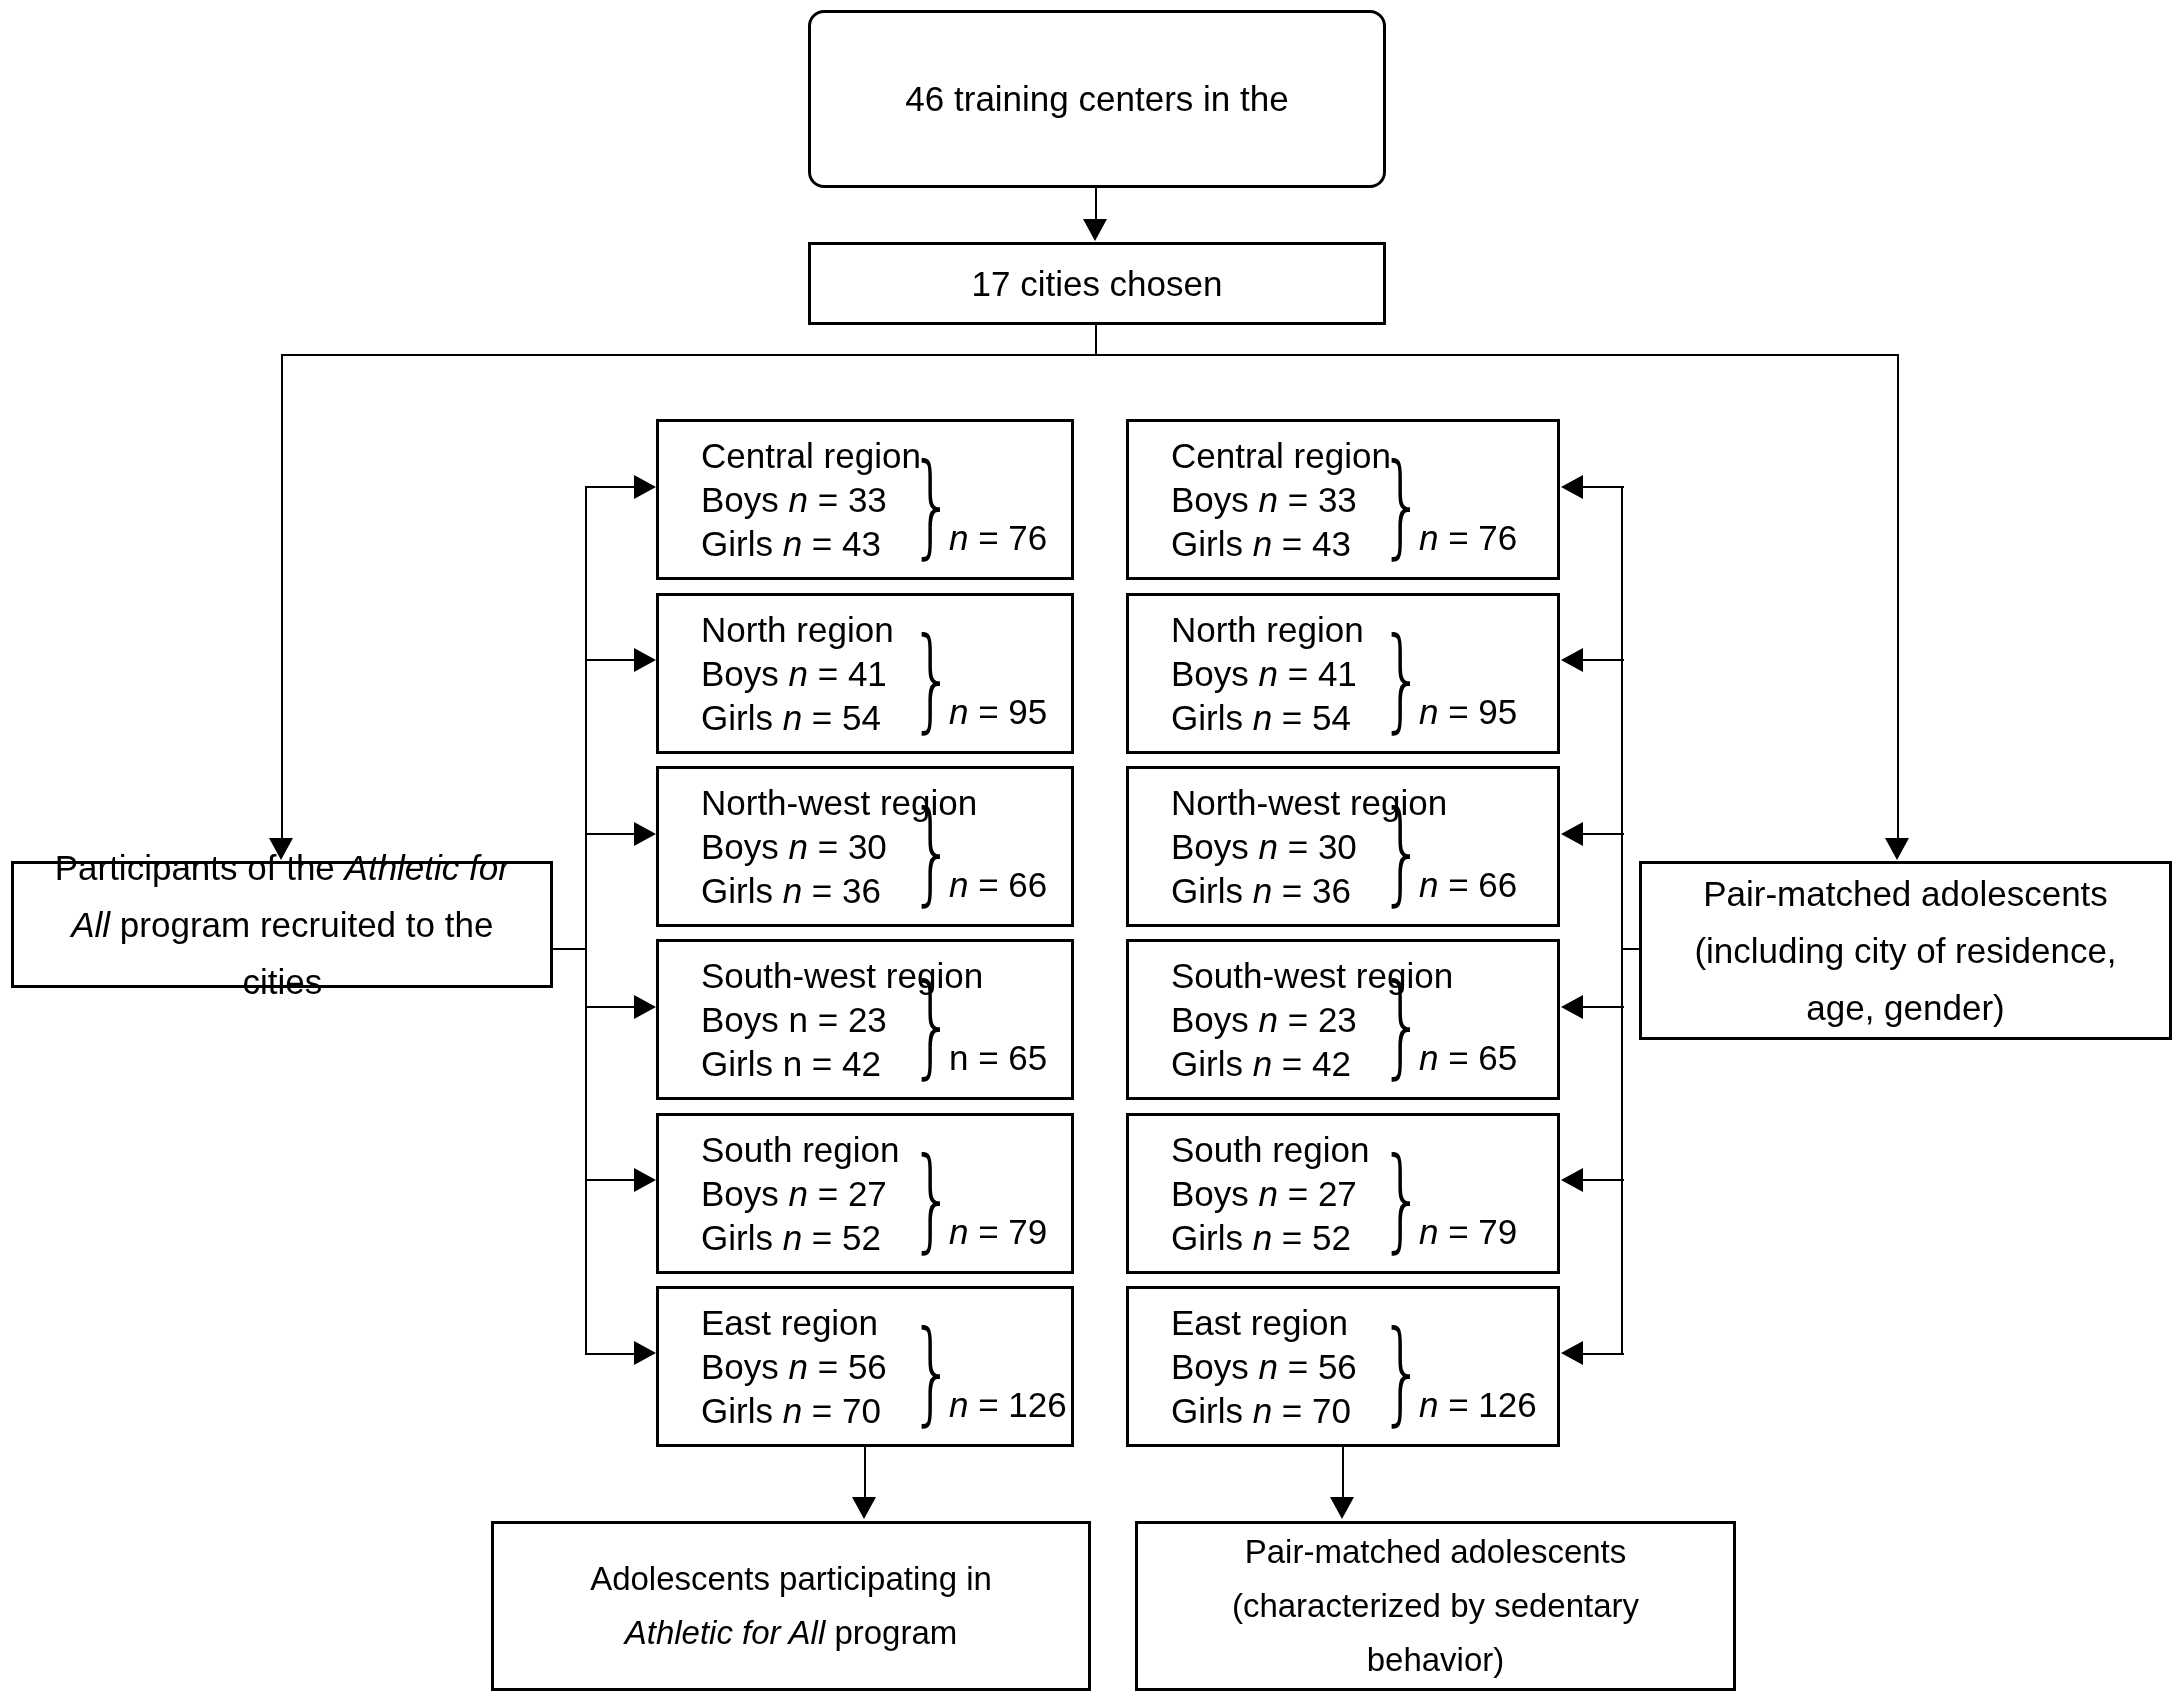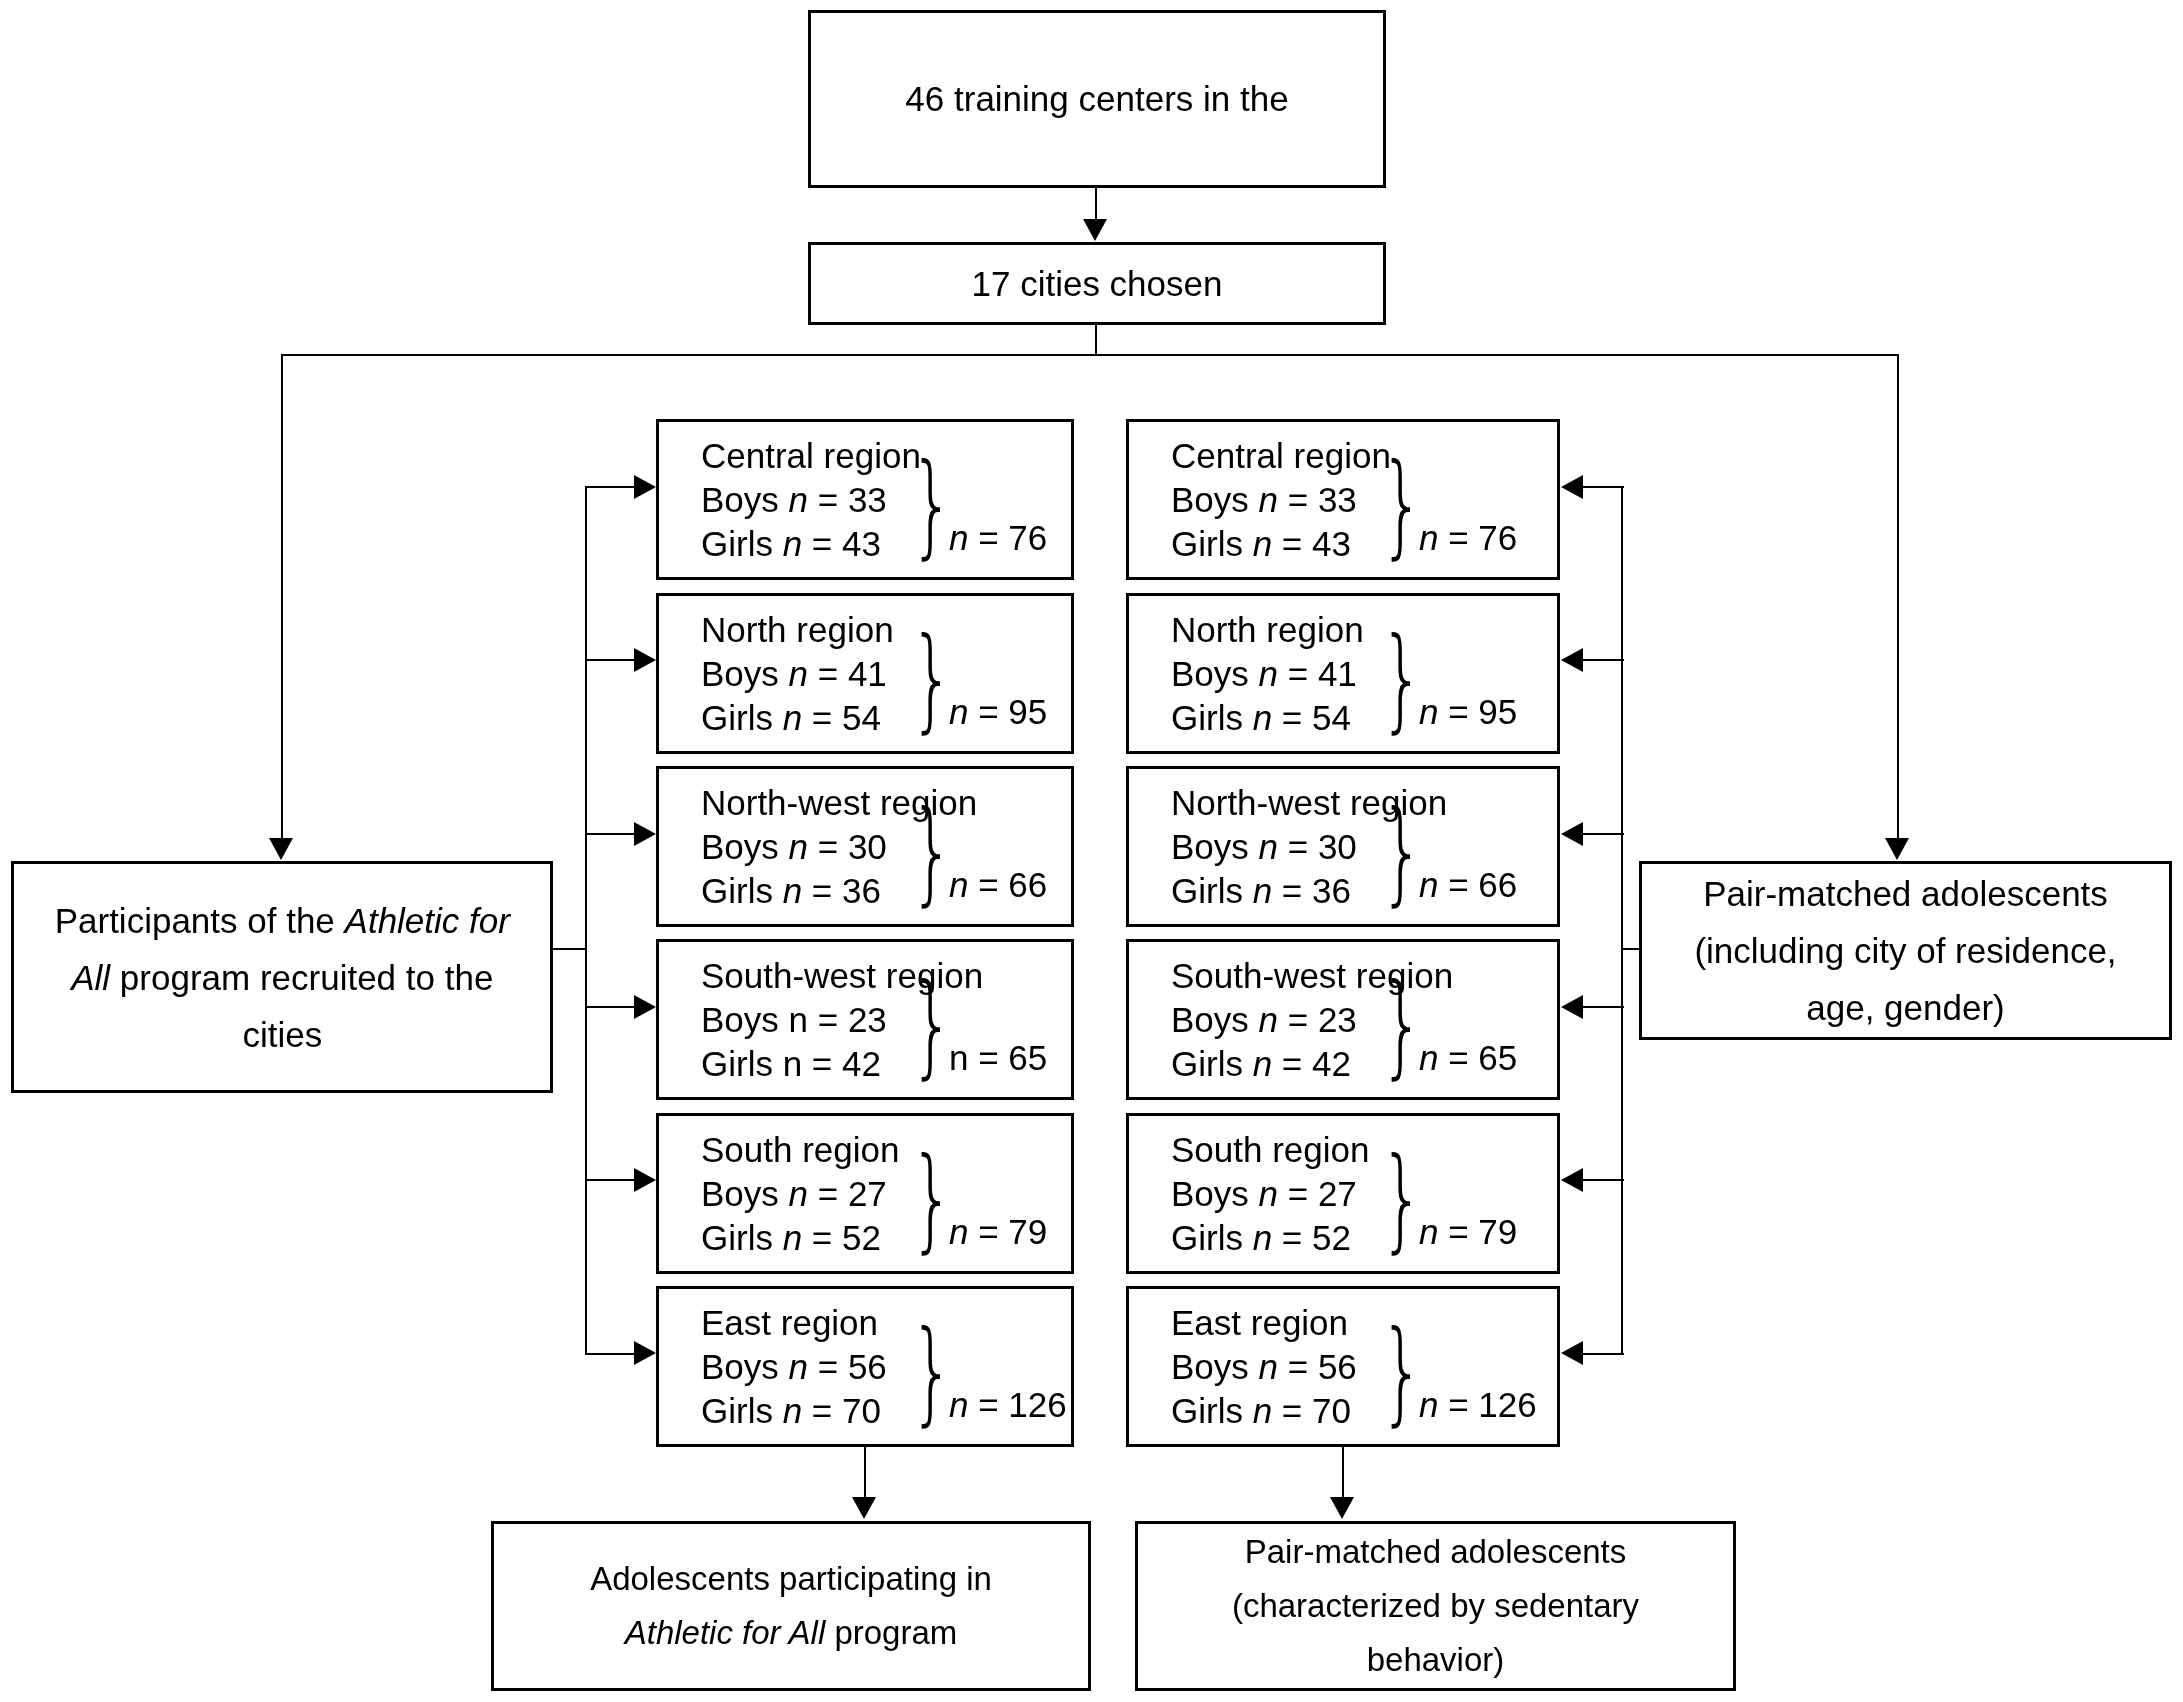--- a/index.html
+++ b/index.html
@@ -51,39 +51,39 @@
   .ah-left{position:absolute;width:0;height:0;
     border-top:12px solid transparent;border-bottom:12px solid transparent;
     border-right:22.5px solid #000;}
   i{font-style:italic;}
 </style>
 </head>
 <body>
 
 <div class="canvas">
 
-  <div class="box center-text" style="left:808px;top:9.8px;width:578px;height:178px;">
+  <div class="box center-text" style="left:808px;top:9.8px;width:578px;height:178px;border-radius:16px;">
       <div class="tline"><span>46 training centers in the</span></div>
     </div>
 
   <div class="vline" style="left:1095px;top:188px;height:36px;"></div>
   <div class="ah-down" style="left:1083px;top:219px;"></div>
 
   <div class="box center-text" style="left:808px;top:242px;width:578px;height:83px;">
       <div class="tline"><span>17 cities chosen</span></div>
     </div>
 
   <div class="vline" style="left:1095px;top:324px;height:32px;"></div>
   <div class="hline" style="left:281px;top:354px;width:1618px;"></div>
   <div class="vline" style="left:281px;top:354px;height:484px;"></div>
   <div class="ah-down" style="left:269px;top:838px;"></div>
   <div class="vline" style="left:1897px;top:354px;height:484px;"></div>
   <div class="ah-down" style="left:1885px;top:838px;"></div>
 
-  <div class="box center-text" style="left:11.3px;top:861px;width:542px;height:232px;">
+  <div class="box center-text" style="left:11.3px;top:861px;width:542px;height:127px;">
       <div class="tline"><span>Participants of the </span><i>Athletic for</i></div>
       <div class="tline"><i>All</i><span> program recruited to the</span></div>
       <div class="tline"><span>cities</span></div>
     </div>
 
   <div class="box center-text" style="left:1639px;top:861px;width:533px;height:179px;">
       <div class="tline"><span>Pair-matched adolescents</span></div>
       <div class="tline"><span>(including city of residence,</span></div>
       <div class="tline"><span>age, gender)</span></div>
     </div>

